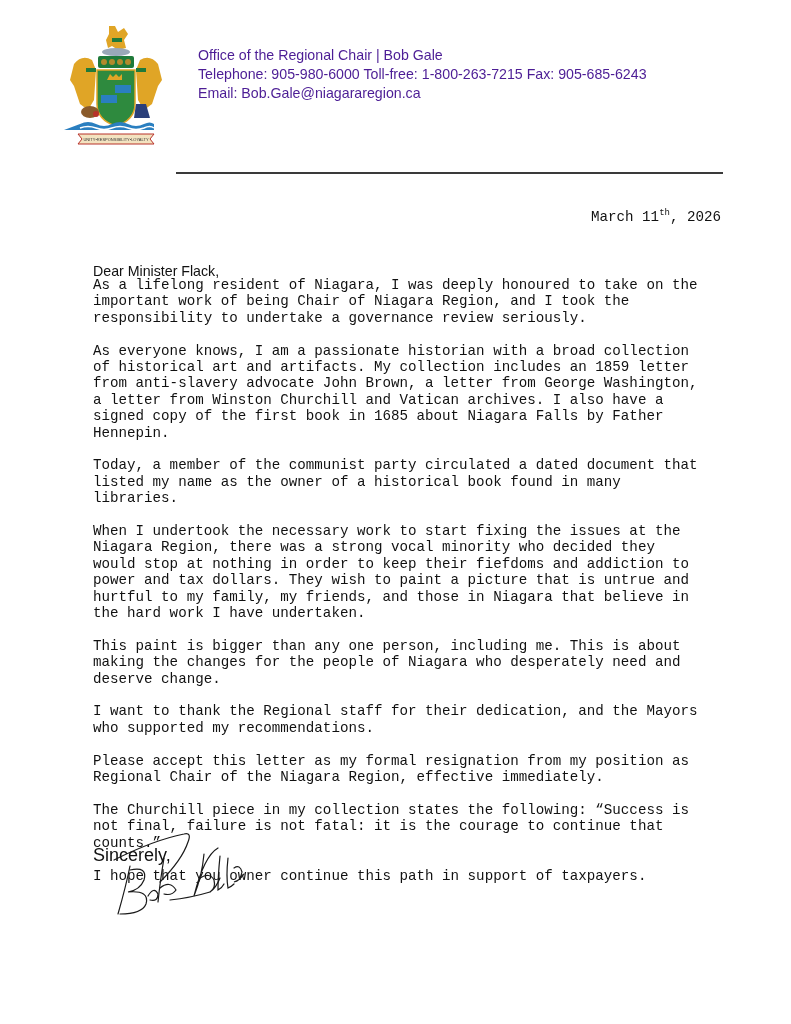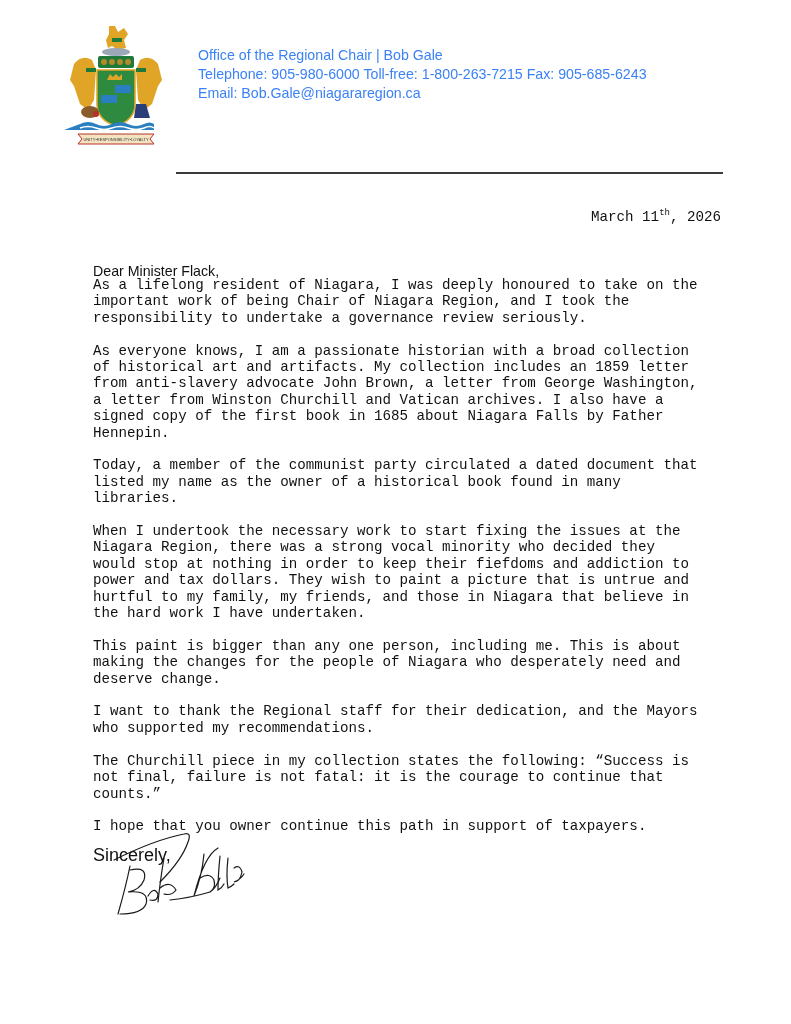--- a/index.html
+++ b/index.html
@@ -1,21 +1,21 @@
 <!DOCTYPE html>
 <html><head>
   <meta charset="utf-8">
   <style>
     html, body { margin: 0; padding: 0; background: #ffffff; }
     body {
       width: 791px; height: 1024px; position: relative; overflow: hidden;
       font-family: "Liberation Sans", sans-serif; color: #111111;
     }
     .crest { position: absolute; left: 64px; top: 24px; width: 104px; height: 124px; }
-    .letterhead { position: absolute; left: 198px; top: 46px; font-size: 14.2px; line-height: 18.8px; color: #3b82f6; }
+    .letterhead { position: absolute; left: 198px; top: 46px; font-size: 14.2px; line-height: 18.8px; color: #4c1d95; }
     .letterhead div { white-space: nowrap; }
     .rule { position: absolute; left: 176px; top: 172px; width: 547px; height: 2px; background: #3a3a3a; }
     .date { position: absolute; left: 591px; top: 209px; font-size: 14.2px; white-space: nowrap; font-family: Liberation Mono, monospace; }
     .date sup { font-size: 9px; vertical-align: super; line-height: 0; }
     .salutation { position: absolute; left: 93px; top: 227px; font-size: 14.2px; margin-top: 36px; }
     .body-text { position: absolute; left: 93px; top: 277px; width: 610px; font-size: 14.2px; line-height: 16.4px; font-family: Liberation Mono, monospace; }
     .body-text p { margin: 0 0 16.4px 0; }
     .closing { position: absolute; left: 93px; top: 845px; font-size: 18px; }
     .signature { position: absolute; left: 104px; top: 828px; width: 150px; height: 92px; }
   </style>
@@ -70,20 +70,21 @@
 
 <div class="salutation">Dear Minister Flack,</div>
 
 <div class="body-text">
   <p>As a lifelong resident of Niagara, I was deeply honoured to take on the important work of being Chair of Niagara Region, and I took the responsibility to undertake a governance review seriously.</p>
   <p>As everyone knows, I am a passionate historian with a broad collection of historical art and artifacts. My collection includes an 1859 letter from anti-slavery advocate John Brown, a letter from George Washington, a letter from Winston Churchill and Vatican archives. I also have a signed copy of the first book in 1685 about Niagara Falls by Father Hennepin.</p>
   <p>Today, a member of the communist party circulated a dated document that listed my name as the owner of a historical book found in many libraries.</p>
   <p>When I undertook the necessary work to start fixing the issues at the Niagara Region, there was a strong vocal minority who decided they would stop at nothing in order to keep their fiefdoms and addiction to power and tax dollars. They wish to paint a picture that is untrue and hurtful to my family, my friends, and those in Niagara that believe in the hard work I have undertaken.</p>
   <p>This paint is bigger than any one person, including me. This is about making the changes for the people of Niagara who desperately need and deserve change.</p>
   <p>I want to thank the Regional staff for their dedication, and the Mayors who supported my recommendations.</p>
+  <p>Please accept this letter as my formal resignation from my position as Regional Chair of the Niagara Region, effective immediately.</p>
   <p>The Churchill piece in my collection states the following: “Success is not final, failure is not fatal: it is the courage to continue that counts.”</p>
   <p>I hope that you owner continue this path in support of taxpayers.</p>
 </div>
 
 <div class="closing">Sincerely,</div>
 
 <div class="signature">
   <svg width="150" height="92" viewBox="0 0 150 92" fill="none" stroke="#1a1a1a" stroke-width="1.2" stroke-linecap="round">
     <path d="M10 32 q40 -20 70 -26 q8 -2 4 8 q-6 18 -28 40"></path>
     <path d="M26 38 q-4 20 -12 48"></path>

